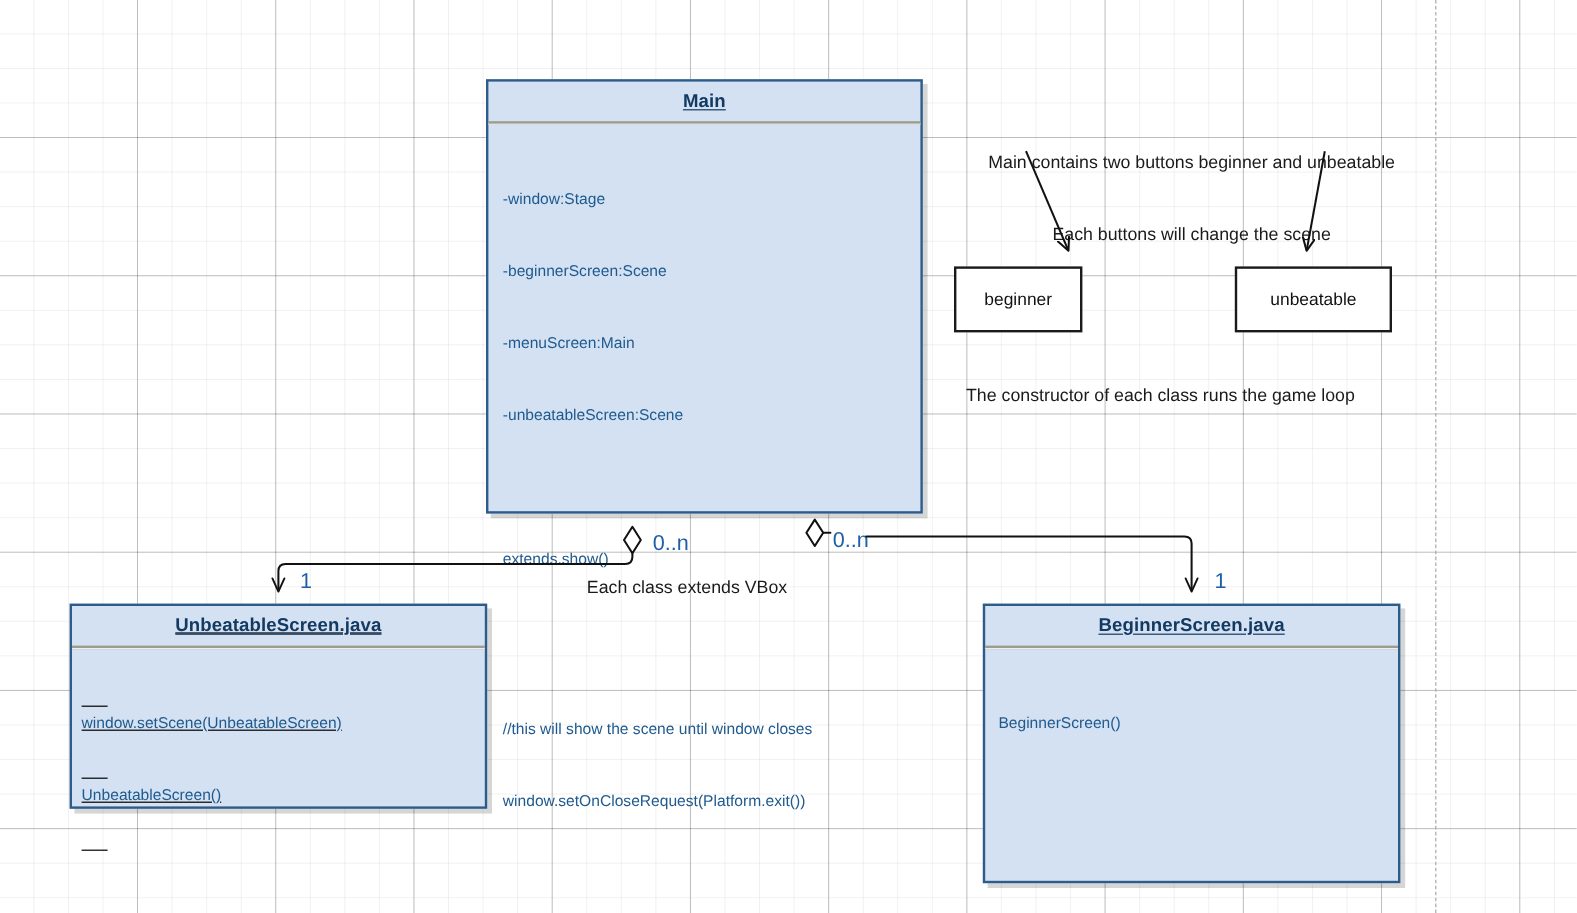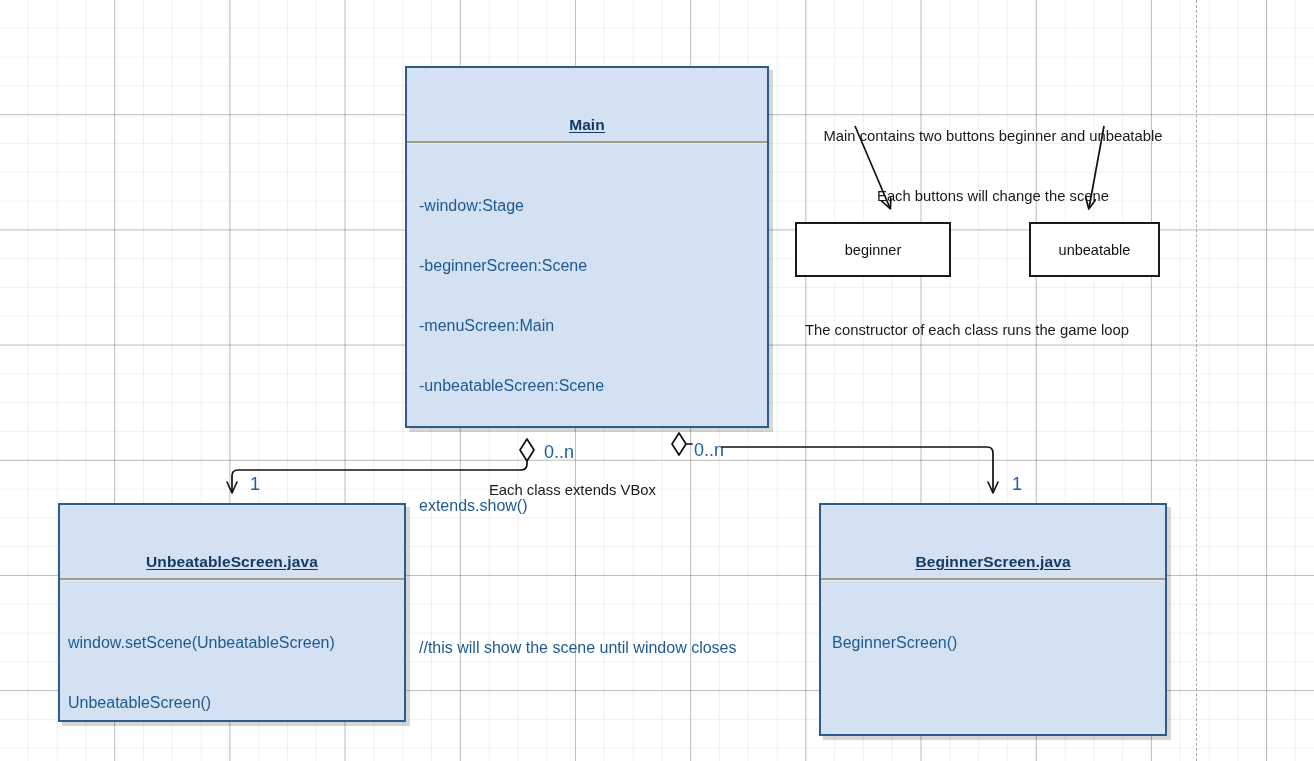--- a/index.html
+++ b/index.html
@@ -45,35 +45,34 @@
     box-shadow: 4px 4px 0 rgba(0,0,0,0.16);
   }
   .uml-header {
     position: relative;
     text-align: center;
     font-weight: bold;
     font-size: 15.5px;
     color: #123a63;
     padding: 8px 4px 7px 4px;
     letter-spacing: 0.1px;
-    margin-top: 40px;
   }
   .uml-header span {
     text-decoration: underline;
     text-underline-offset: 2px;
   }
   .uml-sep {
     height: 2px;
     background: #9d9d8c;
     border-bottom: 1px solid #e8eef7;
     margin: 0;
   }
   .uml-body {
     padding: 12px 0 0 12px;
-    font-size: 16px;
+    font-size: 13px;
     line-height: 20px;
     color: #1f5campaign;
     color: #1f5a8f;
     white-space: pre-wrap;
   }
   .uml-body .blk { margin: 0; }
   .uml-body .gap-sm { height: 20px; }
   .uml-body .gap-lg { height: 42px; }
 
   
@@ -127,24 +126,25 @@
     <div class="uml-sep"></div>
     <div class="uml-body">
       <div class="blk">-window:Stage</div>
       <div class="blk">-beginnerScreen:Scene</div>
       <div class="blk">-menuScreen:Main</div>
       <div class="blk">-unbeatableScreen:Scene</div>
       <div class="gap-sm"></div>
       <div class="blk">extends.show()</div>
       <div class="gap-lg"></div>
       <div class="blk">//this will show the scene until window closes</div>
+      <div class="blk">window.setOnCloseRequest(Platform.exit())</div>
     </div>
   </div>
 
-  <div class="uml-box" style="left:58px; top:503px; width:348px; height:219px;">
+  <div class="uml-box" style="left:58px; top:503px; width:348px; height:171px;text-decoration:underline;">
     <div class="uml-header"><span>UnbeatableScreen.java</span></div>
     <div class="uml-sep"></div>
     <div class="uml-body" style="padding-left:8px;">
       <div class="blk">window.setScene(UnbeatableScreen)</div>
       <div class="blk">UnbeatableScreen()</div>
       <div class="gap-lg" style="height:62px;"></div>
       
       
     </div>
   </div>
@@ -158,21 +158,21 @@
       
       
     </div>
   </div>
 
   <div class="note center" style="left:793px; top:86px; width:400px;">
     <div>Main contains two buttons beginner and unbeatable</div>
     <div>Each buttons will change the scene</div>
   </div>
 
-  <div class="plain-box" style="left:795px; top:222px; width:156px; height:55px;">
+  <div class="plain-box" style="left:795px; top:222px; width:107px; height:55px;">
     <span>beginner</span>
   </div>
   <div class="plain-box" style="left:1029px; top:222px; width:131px; height:55px;">
     <span>unbeatable</span>
   </div>
 
   <div class="note" style="left:805px; top:320px;">The constructor of each class runs the game loop</div>
 
   <div class="note" style="left:489px; top:480px;">Each class extends VBox</div>
 

